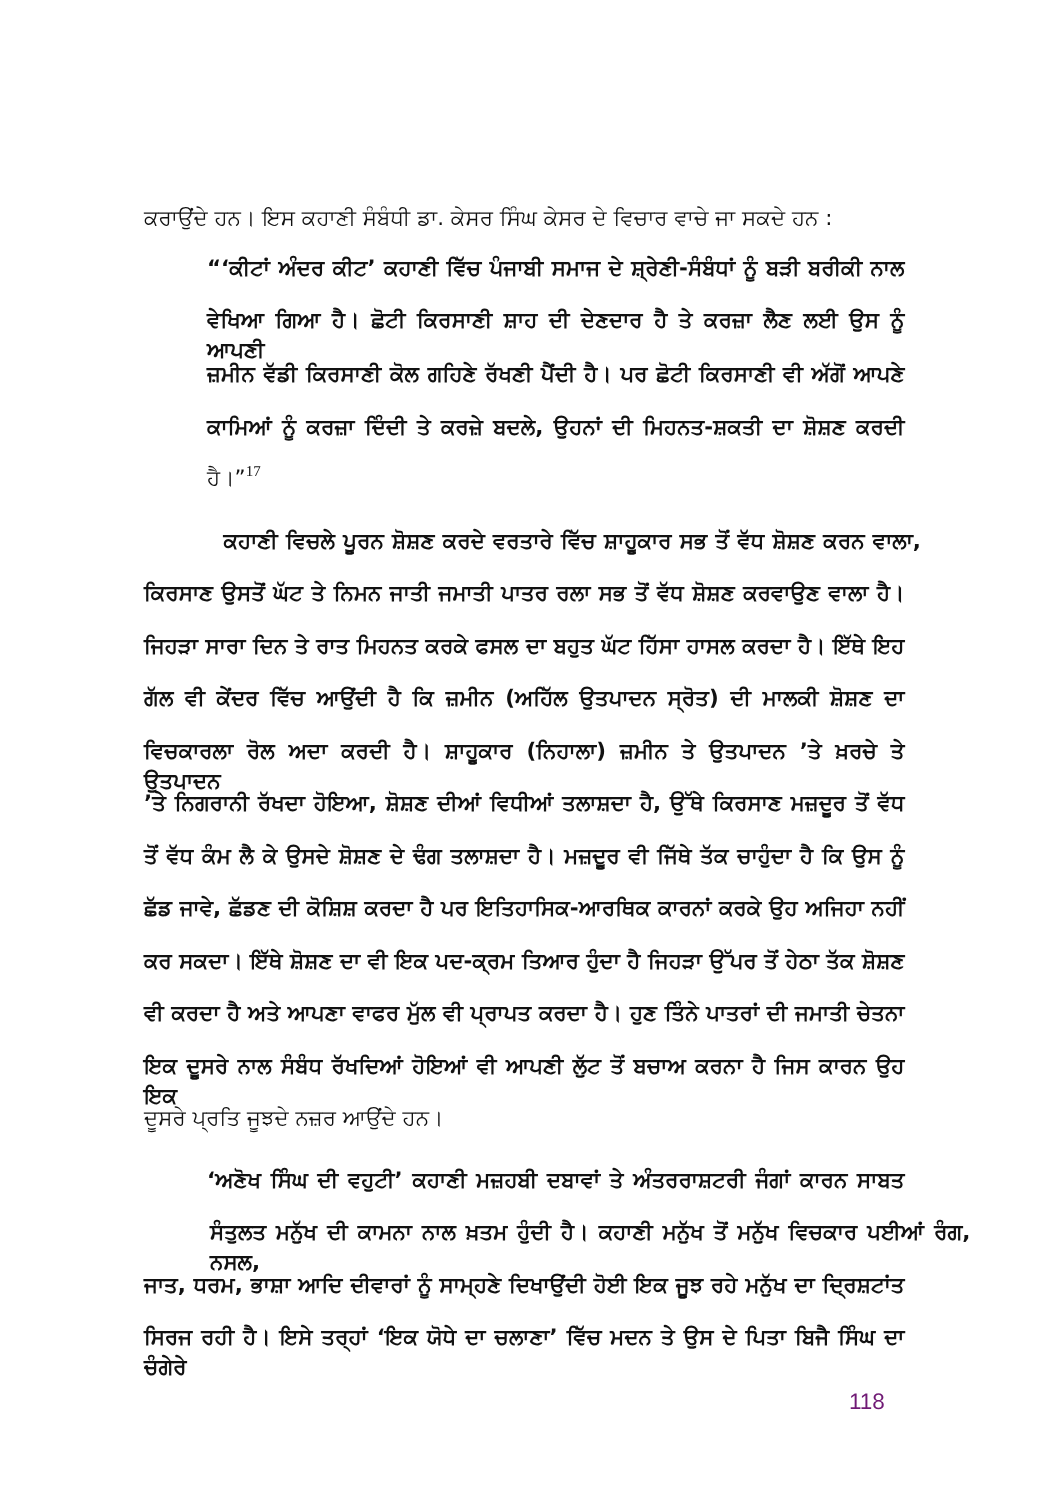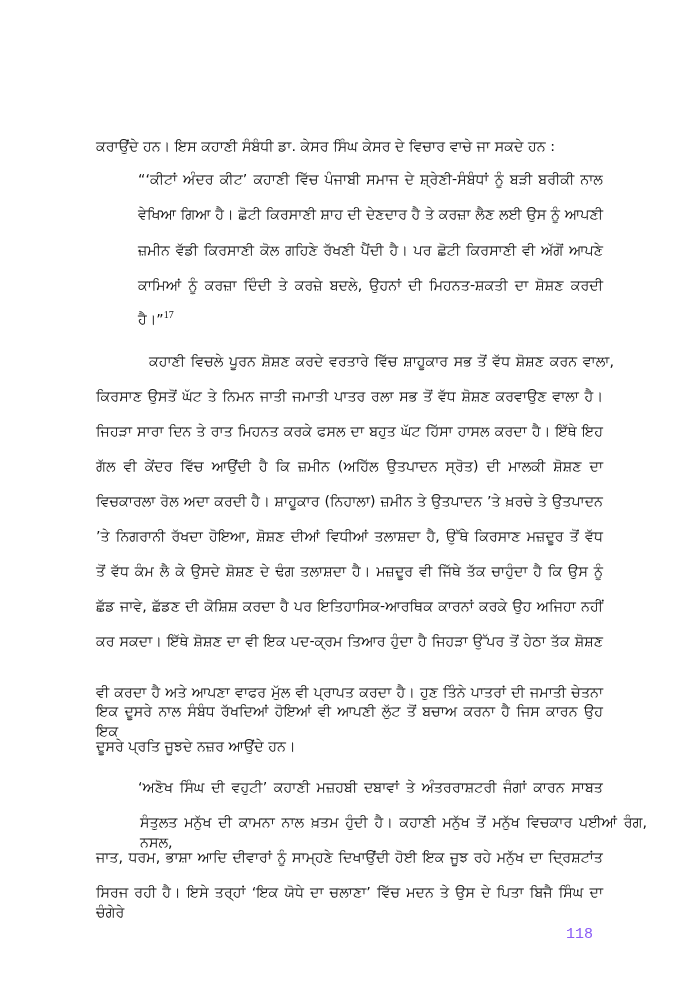--- a/index.html
+++ b/index.html
@@ -25,34 +25,35 @@
       position: absolute;
       font-size: 14.2px;
       line-height: 20px;
       white-space: nowrap;
       letter-spacing: 0.05px;
     }
     .justify {
       text-align: justify;
       text-align-last: justify;
       white-space: normal;
+      font-weight: bold;
     }
     .sup {
       font-family: "Liberation Serif", serif;
       font-size: 10px;
       vertical-align: super;
       line-height: 0;
     }
     .page-number {
       position: absolute;
       left: 566px;
       top: 926px;
-      font-family: Liberation Mono, monospace;
+      font-family: Liberation Sans, sans-serif;
       font-size: 15px;
-      color: #8b5cf6;
+      color: #701a75;
     }
   </style>
 </head>
 <body>
 
 <div class="page">
 
   <div class="line" style="left:96px; top:136px;">ਕਰਾਉਂਦੇ ਹਨ। ਇਸ ਕਹਾਣੀ ਸੰਬੰਧੀ ਡਾ. ਕੇਸਰ ਸਿੰਘ ਕੇਸਰ ਦੇ ਵਿਚਾਰ ਵਾਚੇ ਜਾ ਸਕਦੇ ਹਨ :</div>
 
   <div class="line justify" style="left:138px; top:169px; width:465px;">“‘ਕੀਟਾਂ ਅੰਦਰ ਕੀਟ’ ਕਹਾਣੀ ਵਿੱਚ ਪੰਜਾਬੀ ਸਮਾਜ ਦੇ ਸ਼੍ਰੇਣੀ-ਸੰਬੰਧਾਂ ਨੂੰ ਬੜੀ ਬਰੀਕੀ ਨਾਲ</div>
@@ -63,21 +64,21 @@
 
   <div class="line justify" style="left:149px; top:351px; width:465px;">ਕਹਾਣੀ ਵਿਚਲੇ ਪੂਰਨ ਸ਼ੋਸ਼ਣ ਕਰਦੇ ਵਰਤਾਰੇ ਵਿੱਚ ਸ਼ਾਹੂਕਾਰ ਸਭ ਤੋਂ ਵੱਧ ਸ਼ੋਸ਼ਣ ਕਰਨ ਵਾਲਾ,</div>
   <div class="line justify" style="left:96px; top:386px; width:507px;">ਕਿਰਸਾਣ ਉਸਤੋਂ ਘੱਟ ਤੇ ਨਿਮਨ ਜਾਤੀ ਜਮਾਤੀ ਪਾਤਰ ਰਲਾ ਸਭ ਤੋਂ ਵੱਧ ਸ਼ੋਸ਼ਣ ਕਰਵਾਉਣ ਵਾਲਾ ਹੈ।</div>
   <div class="line justify" style="left:96px; top:421px; width:507px;">ਜਿਹੜਾ ਸਾਰਾ ਦਿਨ ਤੇ ਰਾਤ ਮਿਹਨਤ ਕਰਕੇ ਫਸਲ ਦਾ ਬਹੁਤ ਘੱਟ ਹਿੱਸਾ ਹਾਸਲ ਕਰਦਾ ਹੈ। ਇੱਥੇ ਇਹ</div>
   <div class="line justify" style="left:96px; top:456px; width:507px;">ਗੱਲ ਵੀ ਕੇਂਦਰ ਵਿੱਚ ਆਉਂਦੀ ਹੈ ਕਿ ਜ਼ਮੀਨ (ਅਹਿੱਲ ਉਤਪਾਦਨ ਸ੍ਰੋਤ) ਦੀ ਮਾਲਕੀ ਸ਼ੋਸ਼ਣ ਦਾ</div>
   <div class="line justify" style="left:96px; top:491px; width:507px;">ਵਿਚਕਾਰਲਾ ਰੋਲ ਅਦਾ ਕਰਦੀ ਹੈ। ਸ਼ਾਹੂਕਾਰ (ਨਿਹਾਲਾ) ਜ਼ਮੀਨ ਤੇ ਉਤਪਾਦਨ ’ਤੇ ਖ਼ਰਚੇ ਤੇ ਉਤਪਾਦਨ</div>
   <div class="line justify" style="left:96px; top:526px; width:507px;">’ਤੇ ਨਿਗਰਾਨੀ ਰੱਖਦਾ ਹੋਇਆ, ਸ਼ੋਸ਼ਣ ਦੀਆਂ ਵਿਧੀਆਂ ਤਲਾਸ਼ਦਾ ਹੈ, ਉੱਥੇ ਕਿਰਸਾਣ ਮਜ਼ਦੂਰ ਤੋਂ ਵੱਧ</div>
   <div class="line justify" style="left:96px; top:561px; width:507px;">ਤੋਂ ਵੱਧ ਕੰਮ ਲੈ ਕੇ ਉਸਦੇ ਸ਼ੋਸ਼ਣ ਦੇ ਢੰਗ ਤਲਾਸ਼ਦਾ ਹੈ। ਮਜ਼ਦੂਰ ਵੀ ਜਿੱਥੇ ਤੱਕ ਚਾਹੁੰਦਾ ਹੈ ਕਿ ਉਸ ਨੂੰ</div>
   <div class="line justify" style="left:96px; top:596px; width:507px;">ਛੱਡ ਜਾਵੇ, ਛੱਡਣ ਦੀ ਕੋਸ਼ਿਸ਼ ਕਰਦਾ ਹੈ ਪਰ ਇਤਿਹਾਸਿਕ-ਆਰਥਿਕ ਕਾਰਨਾਂ ਕਰਕੇ ਉਹ ਅਜਿਹਾ ਨਹੀਂ</div>
   <div class="line justify" style="left:96px; top:631px; width:507px;">ਕਰ ਸਕਦਾ। ਇੱਥੇ ਸ਼ੋਸ਼ਣ ਦਾ ਵੀ ਇਕ ਪਦ-ਕ੍ਰਮ ਤਿਆਰ ਹੁੰਦਾ ਹੈ ਜਿਹੜਾ ਉੱਪਰ ਤੋਂ ਹੇਠਾ ਤੱਕ ਸ਼ੋਸ਼ਣ</div>
-  <div class="line justify" style="left:96px; top:666px; width:507px;margin-top:16px;">ਵੀ ਕਰਦਾ ਹੈ ਅਤੇ ਆਪਣਾ ਵਾਫਰ ਮੁੱਲ ਵੀ ਪ੍ਰਾਪਤ ਕਰਦਾ ਹੈ। ਹੁਣ ਤਿੰਨੇ ਪਾਤਰਾਂ ਦੀ ਜਮਾਤੀ ਚੇਤਨਾ</div>
+  <div class="line justify" style="left:96px; top:666px; width:507px;">ਵੀ ਕਰਦਾ ਹੈ ਅਤੇ ਆਪਣਾ ਵਾਫਰ ਮੁੱਲ ਵੀ ਪ੍ਰਾਪਤ ਕਰਦਾ ਹੈ। ਹੁਣ ਤਿੰਨੇ ਪਾਤਰਾਂ ਦੀ ਜਮਾਤੀ ਚੇਤਨਾ</div>
   <div class="line justify" style="left:96px; top:701px; width:507px;">ਇਕ ਦੂਸਰੇ ਨਾਲ ਸੰਬੰਧ ਰੱਖਦਿਆਂ ਹੋਇਆਂ ਵੀ ਆਪਣੀ ਲੁੱਟ ਤੋਂ ਬਚਾਅ ਕਰਨਾ ਹੈ ਜਿਸ ਕਾਰਨ ਉਹ ਇਕ</div>
   <div class="line" style="left:96px; top:736px;">ਦੂਸਰੇ ਪ੍ਰਤਿ ਜੂਝਦੇ ਨਜ਼ਰ ਆਉਂਦੇ ਹਨ।</div>
 
   <div class="line justify" style="left:138px; top:777px; width:465px;">‘ਅਣੋਖ ਸਿੰਘ ਦੀ ਵਹੁਟੀ’ ਕਹਾਣੀ ਮਜ਼ਹਬੀ ਦਬਾਵਾਂ ਤੇ ਅੰਤਰਰਾਸ਼ਟਰੀ ਜੰਗਾਂ ਕਾਰਨ ਸਾਬਤ</div>
   <div class="line justify" style="left:96px; top:812px; width:507px;margin-left:44px;">ਸੰਤੁਲਤ ਮਨੁੱਖ ਦੀ ਕਾਮਨਾ ਨਾਲ ਖ਼ਤਮ ਹੁੰਦੀ ਹੈ। ਕਹਾਣੀ ਮਨੁੱਖ ਤੋਂ ਮਨੁੱਖ ਵਿਚਕਾਰ ਪਈਆਂ ਰੰਗ, ਨਸਲ,</div>
   <div class="line justify" style="left:96px; top:882px; width:507px;">ਸਿਰਜ ਰਹੀ ਹੈ। ਇਸੇ ਤਰ੍ਹਾਂ ‘ਇਕ ਯੋਧੇ ਦਾ ਚਲਾਣਾ’ ਵਿੱਚ ਮਦਨ ਤੇ ਉਸ ਦੇ ਪਿਤਾ ਬਿਜੈ ਸਿੰਘ ਦਾ ਚੰਗੇਰੇ</div>
   <div class="line justify" style="left:96px; top:847px; width:507px;">ਜਾਤ, ਧਰਮ, ਭਾਸ਼ਾ ਆਦਿ ਦੀਵਾਰਾਂ ਨੂੰ ਸਾਮ੍ਹਣੇ ਦਿਖਾਉਂਦੀ ਹੋਈ ਇਕ ਜੂਝ ਰਹੇ ਮਨੁੱਖ ਦਾ ਦ੍ਰਿਸ਼ਟਾਂਤ</div>
 
   <div class="page-number">118</div>
 </div>

